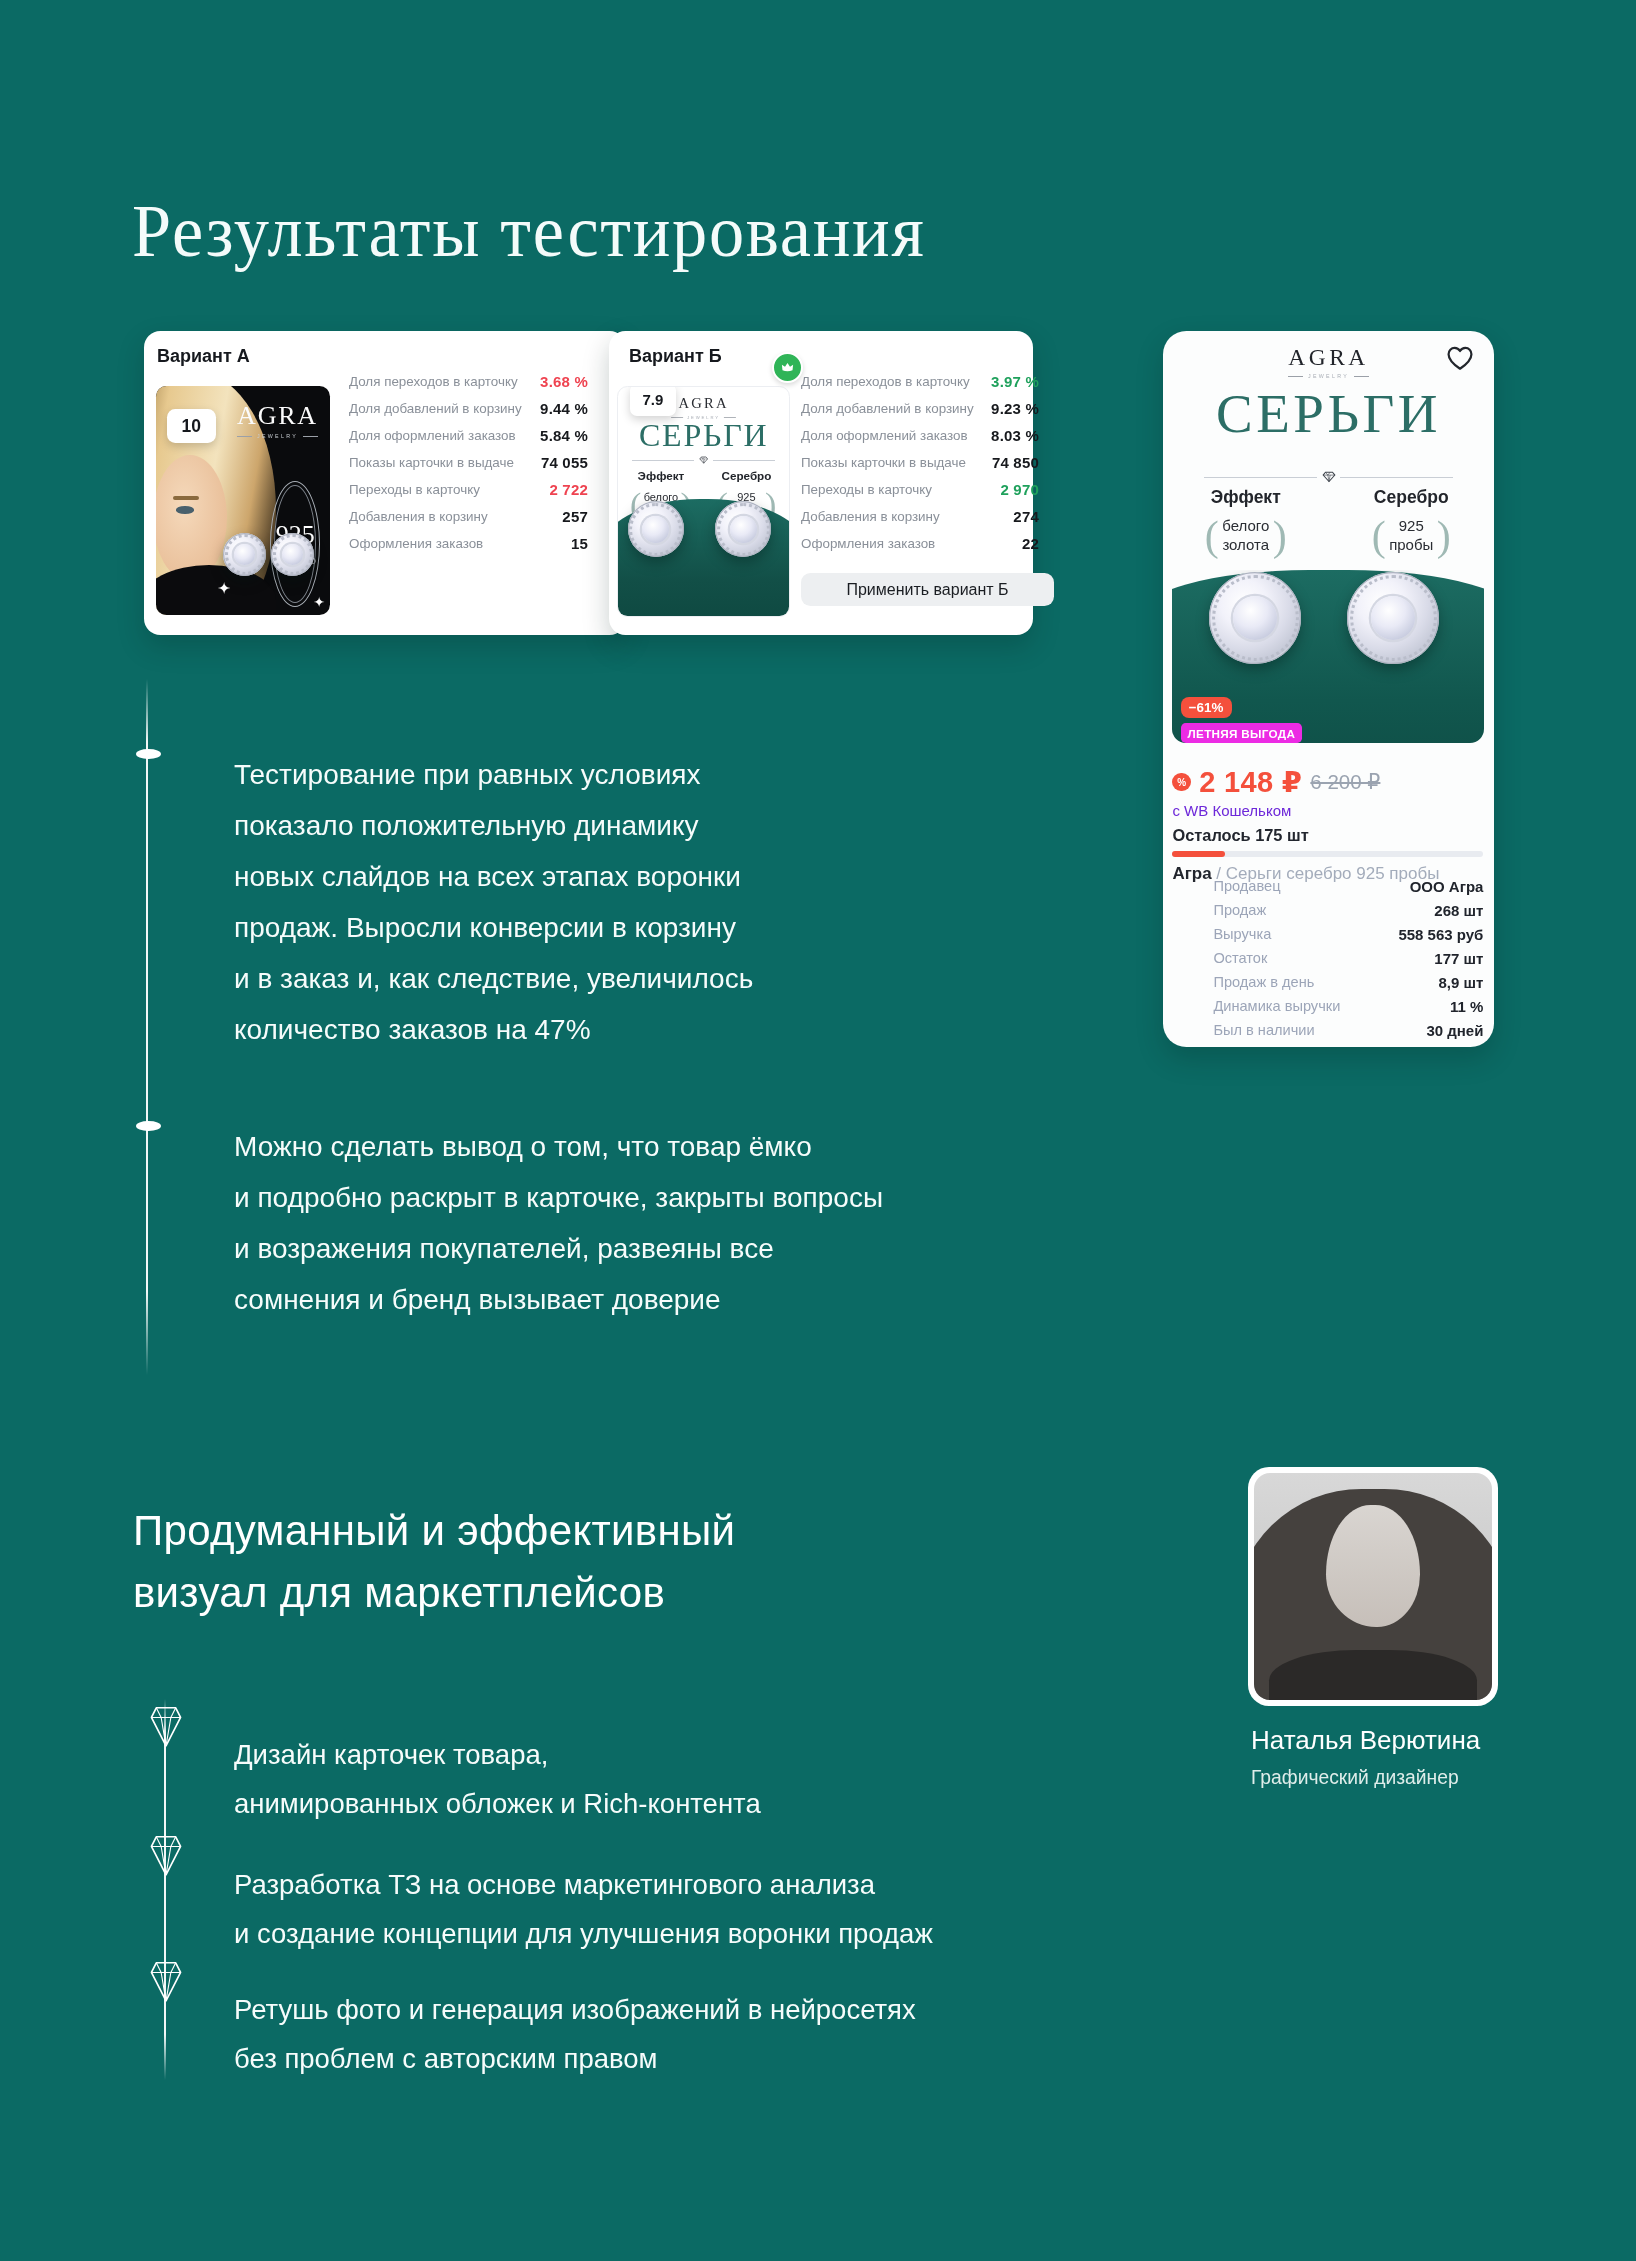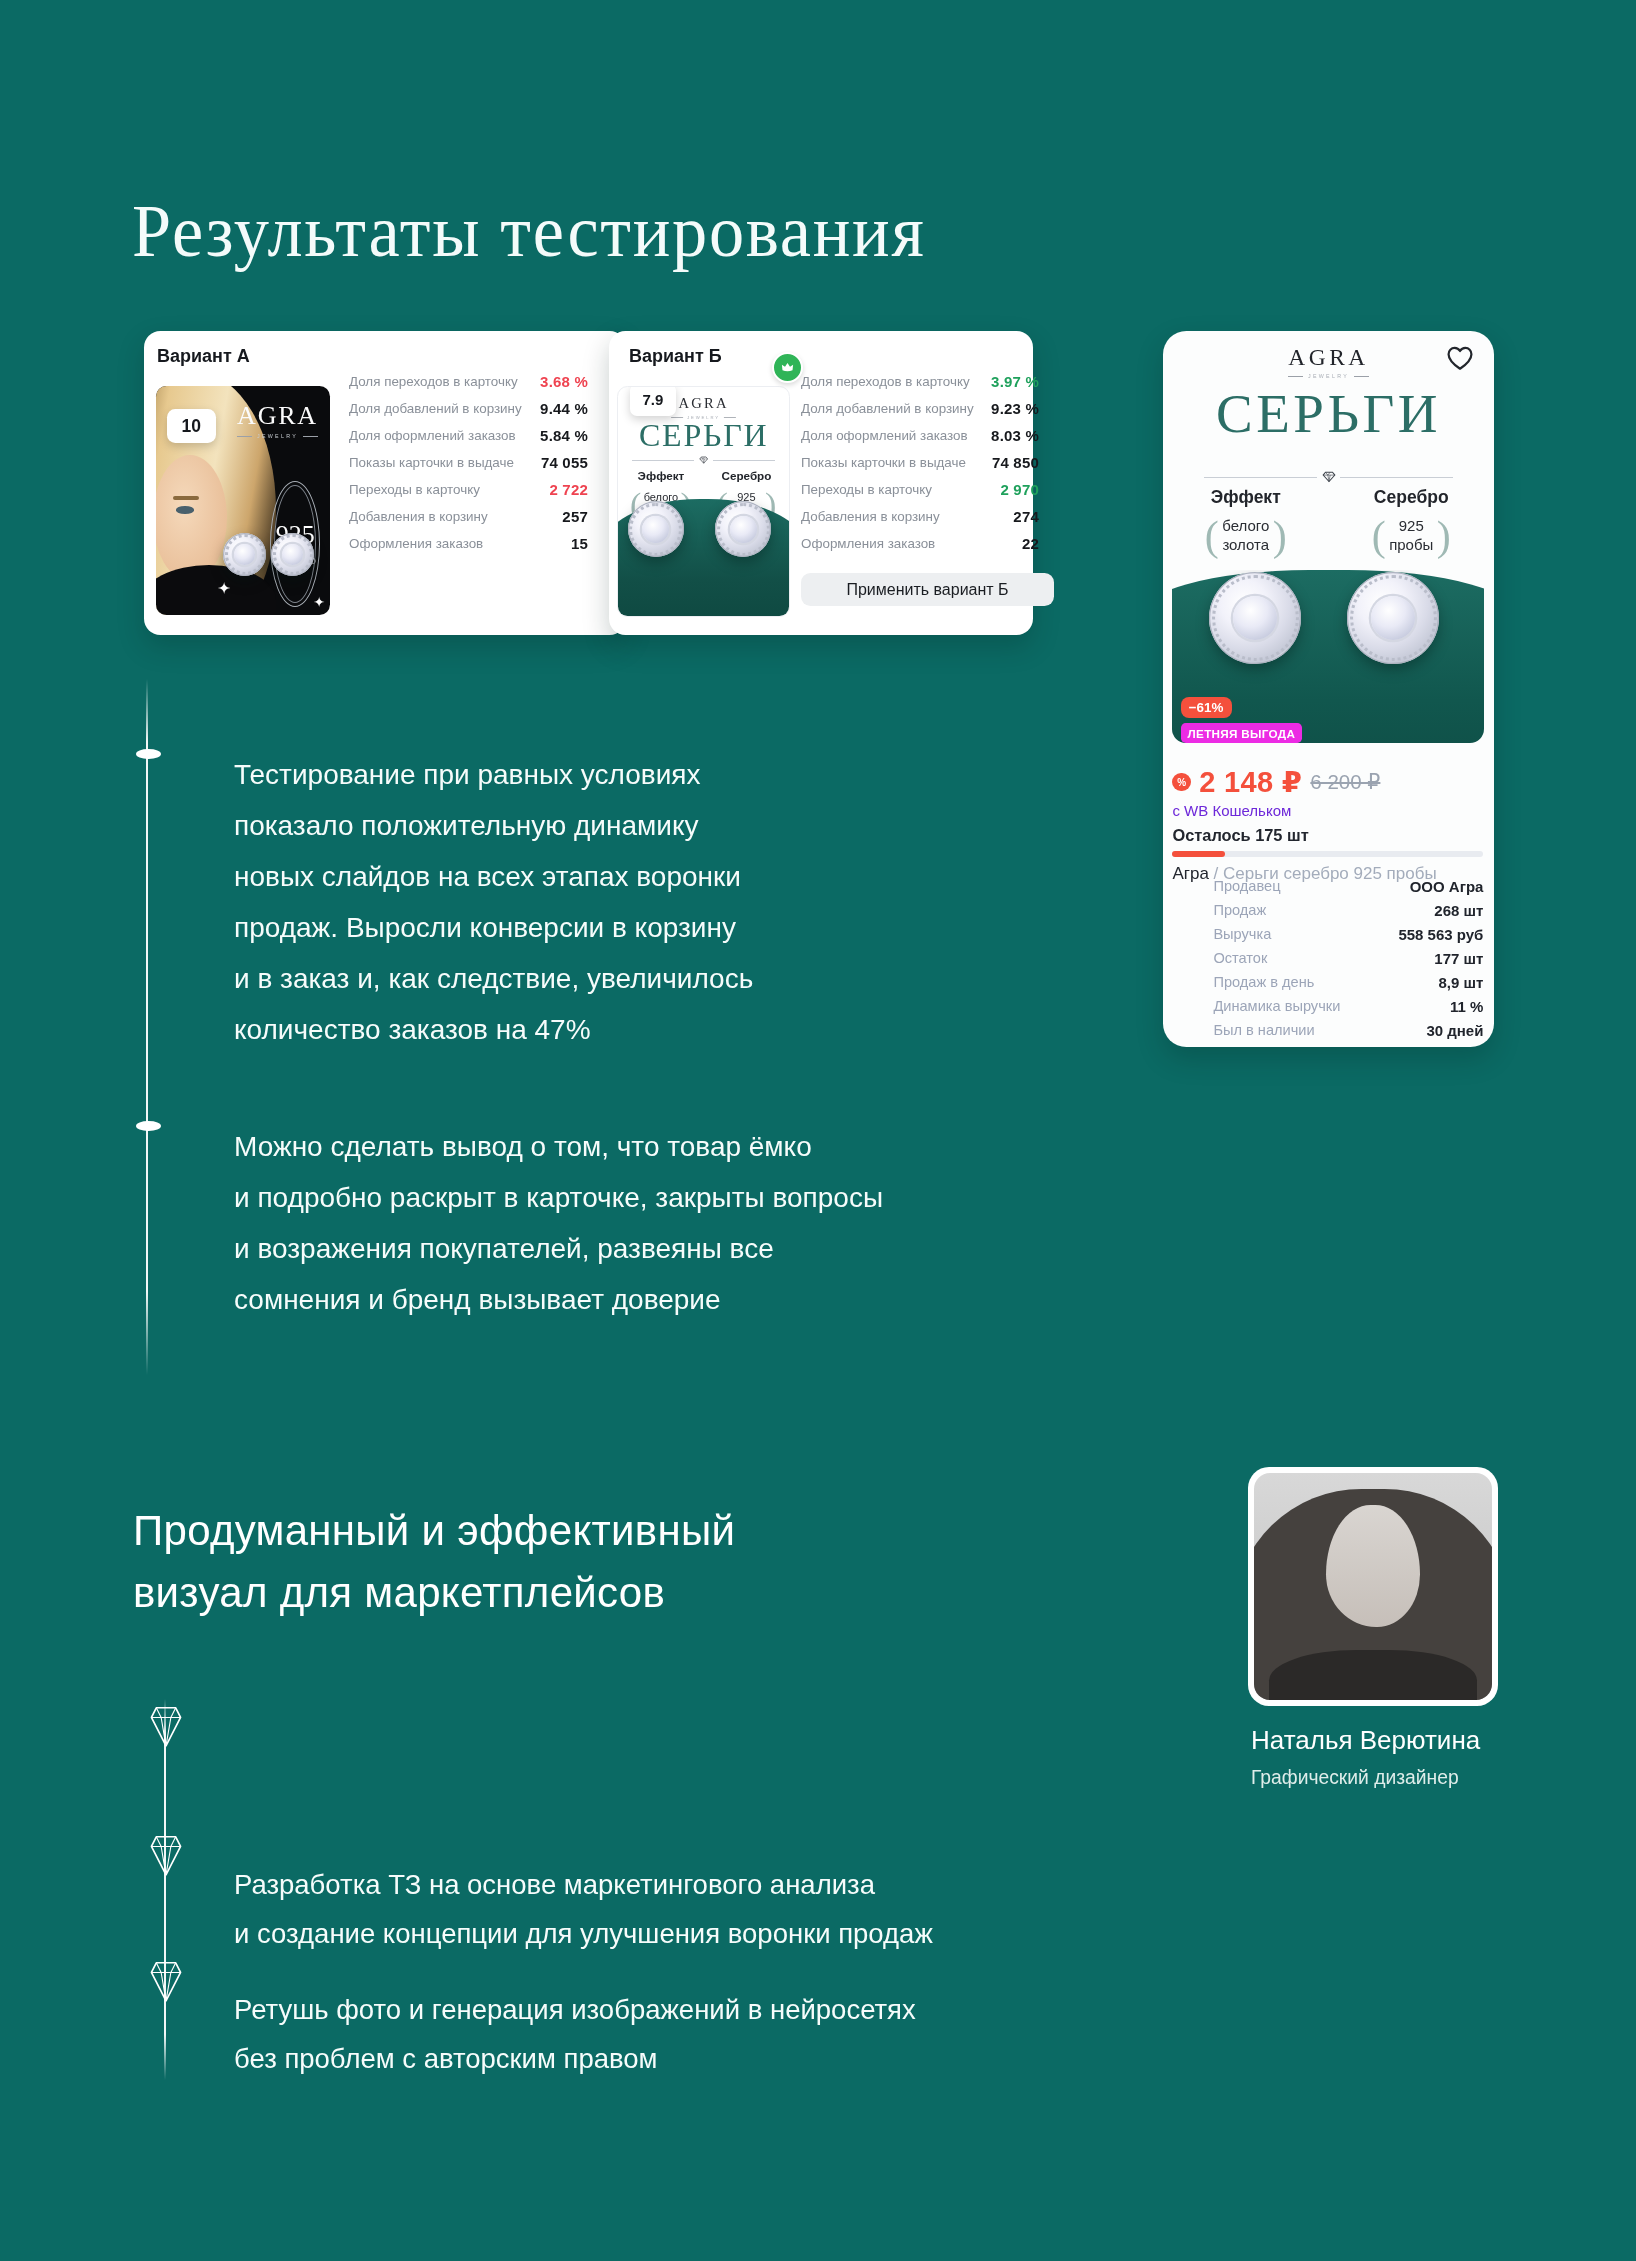--- a/index.html
+++ b/index.html
@@ -117,21 +117,21 @@
   .price-row{position:absolute;left:9.4px;top:434px;display:flex;align-items:center;gap:8.2px;}
   .disc-icon{width:18.7px;height:18.7px;border-radius:50%;background:#F4503C;color:#fff;font-size:10px;font-weight:700;
              display:flex;align-items:center;justify-content:center;}
   .price{font-size:29px;font-weight:700;color:#F4503C;letter-spacing:0.3px;}
   .old-price{font-size:20.5px;font-weight:500;color:#9AA3B0;text-decoration:line-through;}
   .wallet{position:absolute;left:9.4px;top:471px;font-size:15px;color:#6d28d9;}
   .stock{position:absolute;left:9.4px;top:495px;font-size:16.4px;font-weight:600;color:#22262E;}
   .progress{position:absolute;left:9.4px;top:520px;width:311px;height:5.8px;border-radius:3.5px;background:#E8EBF0;}
   .progress .fill{width:17%;height:100%;border-radius:3.5px;background:#F4503C;}
   .crumb{position:absolute;left:9.4px;top:533px;font-size:17px;color:#A3ACBB;}
-  .crumb b{color:#22262E;font-weight:400;}
+  .crumb b{color:#22262E;font-weight:700;}
   .details{position:absolute;left:9.4px;top:543px;width:311px;list-style:none;margin:0;padding:0;}
   .details li{display:flex;justify-content:space-between;align-items:center;height:24px;margin-left:41px;}
   .details .l{font-size:14.6px;color:#9CA5B8;}
   .details .v{font-size:15px;font-weight:700;color:#20242C;}
 
   
   .tl{position:absolute;width:2.3px;background:linear-gradient(180deg,rgba(255,255,255,0),rgba(255,255,255,.95) 9%,rgba(255,255,255,.95) 88%,rgba(255,255,255,0));}
   .tl1{left:146px;top:679px;height:696px;}
   .tl2{left:164px;top:1699px;height:381px;width:1.8px;}
   .dot{position:absolute;left:136px;width:24.6px;height:10px;border-radius:50%;background:#fff;}
@@ -453,19 +453,21 @@
         <path d="M1 18 h42 M8 4 l7 14 M36 4 l-7 14 M15 18 l7 41 M29 18 l-7 41" stroke="#fff" stroke-width="1.6" fill="none"></path>
       </svg>
   </div>
   <div class="gem-bullet g3">
     <svg width="32" height="43" viewBox="0 0 44 62">
         <path d="M8 4 h28 l7 14 -21 41 L1 18 Z" fill="none" stroke="#fff" stroke-width="2.4" stroke-linejoin="round"></path>
         <path d="M1 18 h42 M8 4 l7 14 M36 4 l-7 14 M15 18 l7 41 M29 18 l-7 41" stroke="#fff" stroke-width="1.6" fill="none"></path>
       </svg>
   </div>
 
+  <p class="service s1">Дизайн карточек товара,
+анимированных обложек и Rich-контента</p>
   <p class="service s2">Разработка ТЗ на основе маркетингового анализа
 и создание концепции для улучшения воронки продаж</p>
   <p class="service s3">Ретушь фото и генерация изображений в нейросетях
 без проблем с авторским правом</p>
 
 </div>
 
 
 </body></html>

